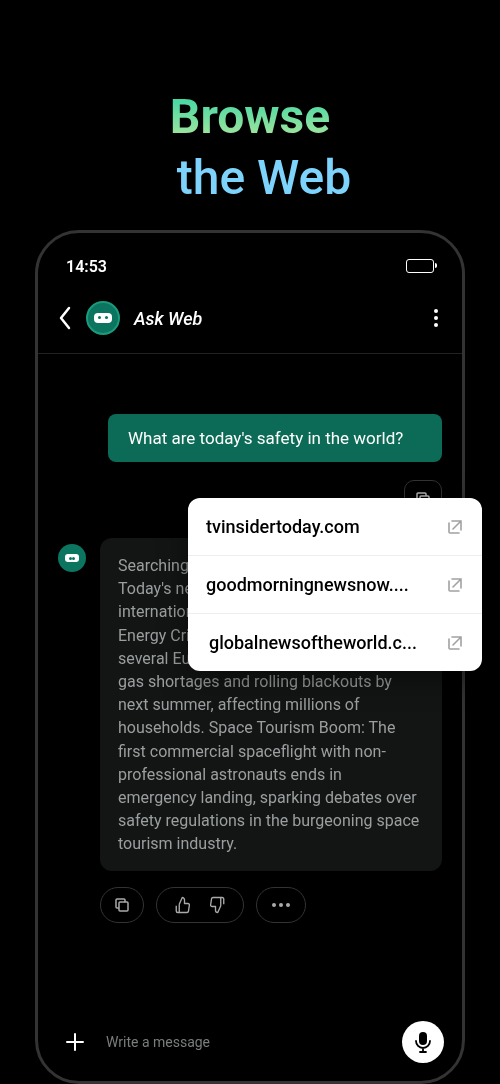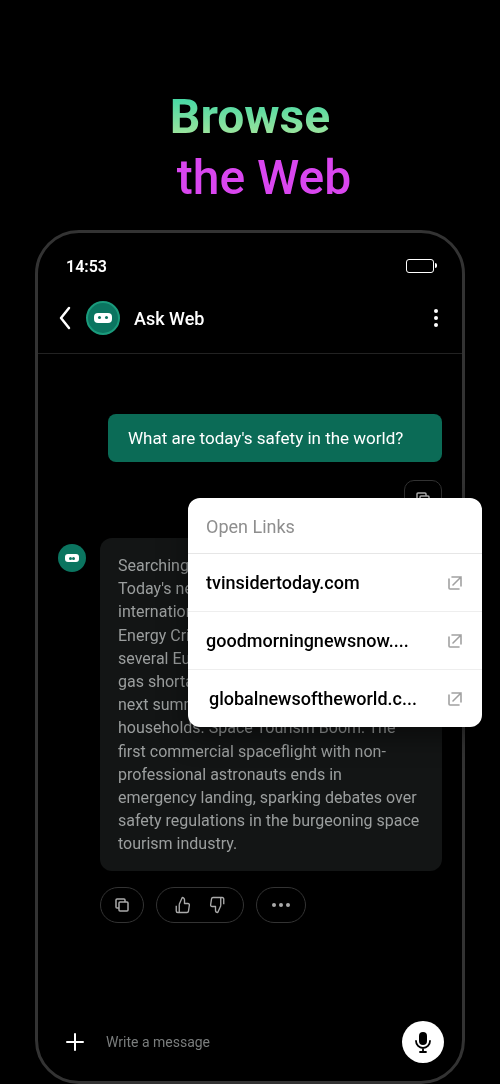--- a/index.html
+++ b/index.html
@@ -18,21 +18,21 @@
       font-size: 48px;
       font-weight: 700;
       background: linear-gradient(180deg, #2dd4a7 0%, #b5e89a 100%);
       -webkit-background-clip: text;
       -webkit-text-fill-color: transparent;
       background-clip: text;
     }
     .promo-line2 {
       font-size: 48px;
       font-weight: 500;
-      color: #d946ef;
+      color: #7dd3fc;
       margin-top: 4px;
       margin-left: 28px;
     }
     .phone-frame {
       position: absolute;
       left: 35px;
       top: 230px;
       width: 430px;
       height: 854px;
       border: 3px solid #333;
@@ -57,20 +57,21 @@
     .battery::after {
       content: ''; position: absolute; right: -4px; top: 3px;
       width: 2px; height: 5px; background: #fff; border-radius: 0 2px 2px 0;
     }
     .battery-fill { background: #fff; height: 100%; width: 90%; border-radius: 1px; }
     .app-header {
       display: flex;
       align-items: center;
       padding: 18px 20px;
       gap: 14px;
+      font-style: italic;
     }
     .back-chevron {
       width: 14px; height: 24px;
       color: #fff;
       cursor: pointer;
     }
     .bot-avatar-header {
       width: 34px; height: 34px;
       border-radius: 50%;
       background: #0b7560;
@@ -286,21 +287,20 @@
     <div class="mic-btn">
       <svg width="18" height="22" viewBox="0 0 18 22">
         <rect x="5" y="1" width="8" height="13" rx="4" fill="#000"></rect>
         <path d="M2 10a7 7 0 0014 0M9 17v4M6 21h6" stroke="#000" stroke-width="1.8" fill="none" stroke-linecap="round"></path>
       </svg>
     </div>
   </div>
 </div>
 
 <div class="popup">
-  <div class="popup-header">Open Links</div>
   <div class="popup-item">
     <span class="popup-item-label">tvinsidertoday.com</span>
     <svg class="ext-icon" viewBox="0 0 18 18">
         <path d="M6 3h9v9M15 3 7 11M13 15H4a1 1 0 01-1-1V5" fill="none" stroke="#555" stroke-width="1.6" stroke-linecap="round"></path>
       </svg>
   </div>
   <div class="popup-item">
     <span class="popup-item-label">goodmorningnewsnow....</span>
     <svg class="ext-icon" viewBox="0 0 18 18">
         <path d="M6 3h9v9M15 3 7 11M13 15H4a1 1 0 01-1-1V5" fill="none" stroke="#555" stroke-width="1.6" stroke-linecap="round"></path>

